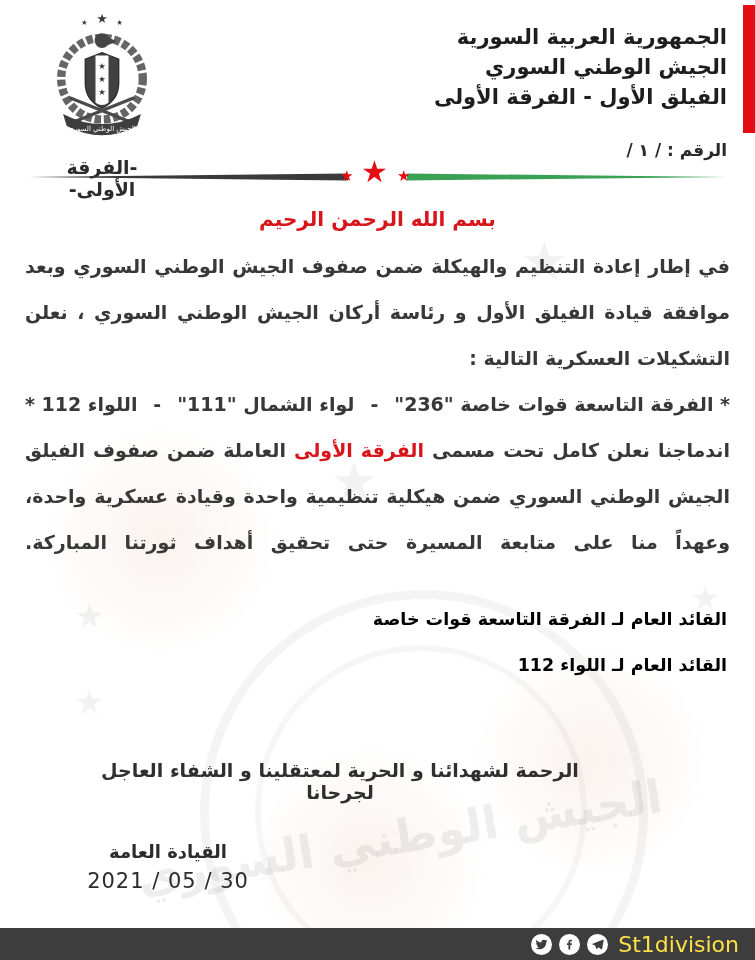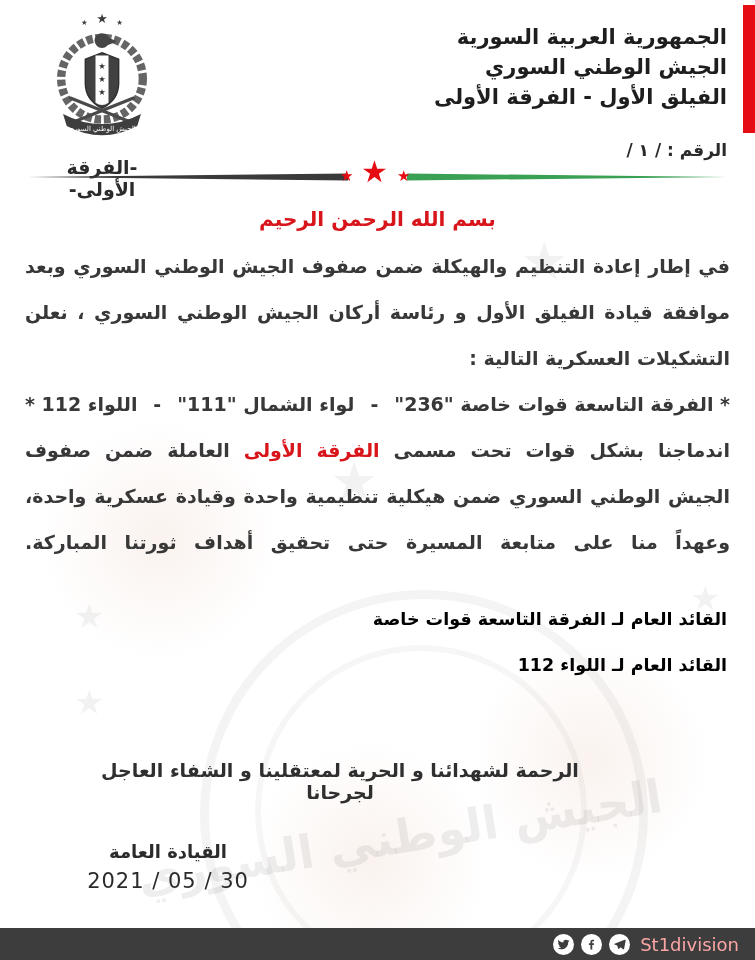--- a/index.html
+++ b/index.html
@@ -50,21 +50,21 @@
           font-size:19px;font-weight:bold;color:#2f2f2f;z-index:2;}
   
   .command-block{position:absolute;left:78px;top:841px;width:180px;text-align:center;z-index:2;}
   .command-title{font-size:18px;font-weight:bold;color:#2b2b2b;direction:rtl;}
   .command-date{font-size:21px;font-weight:normal;color:#2b2b2b;direction:ltr;margin-top:7px;letter-spacing:1px;}
   
   .footer{position:absolute;left:0;right:0;bottom:0;height:32px;background:#3d3d3d;
           display:flex;align-items:center;justify-content:flex-end;padding-right:16px;gap:7px;z-index:2;}
   .icon-circle{width:21px;height:21px;border-radius:50%;background:#ffffff;
                display:flex;align-items:center;justify-content:center;flex:0 0 auto;}
-  .footer-handle{color:#fca5a5;font-size:18px;margin-left:3px;}
+  .footer-handle{color:#fde047;font-size:22px;margin-left:3px;}
 </style>
 </head>
 <body>
 
 <div class="page">
 
   <div class="wm wm-blob" style="left:40px;top:420px;"></div>
   <div class="wm wm-blob" style="left:470px;top:640px;"></div>
   <div class="wm wm-blob" style="left:250px;top:740px;"></div>
   <div class="wm wm-ring"></div>
@@ -121,21 +121,21 @@
     <div class="bline">موافقة قيادة الفيلق الأول و رئاسة أركان الجيش الوطني السوري ، نعلن نحن</div>
     <div class="bline right-only">التشكيلات العسكرية التالية :</div>
     <div class="units-row">
       <span>* الفرقة التاسعة قوات خاصة "236"</span>
       <span>-</span>
       <span>لواء الشمال "111"</span>
       <span>-</span>
       <span>اللواء 112 *</span>
     </div>
     <div class="bline">
-      <span>اندماجنا بشكل قوات تحت مسمى</span>
+      <span>اندماجنا نعلن كامل تحت مسمى</span>
       <span class="red-inline">الفرقة الأولى</span>
       <span>العاملة ضمن صفوف الفيلق الأول في</span>
     </div>
     <div class="bline">الجيش الوطني السوري ضمن هيكلية تنظيمية واحدة وقيادة عسكرية واحدة،</div>
     <div class="bline">وعهداً منا على متابعة المسيرة حتى تحقيق أهداف ثورتنا المباركة.</div>
   </div>
 
   <div class="sig-block">
     <div class="sig-line">القائد العام لـ الفرقة التاسعة قوات خاصة</div>
     <div class="sig-line">القائد العام لـ اللواء 112</div>

